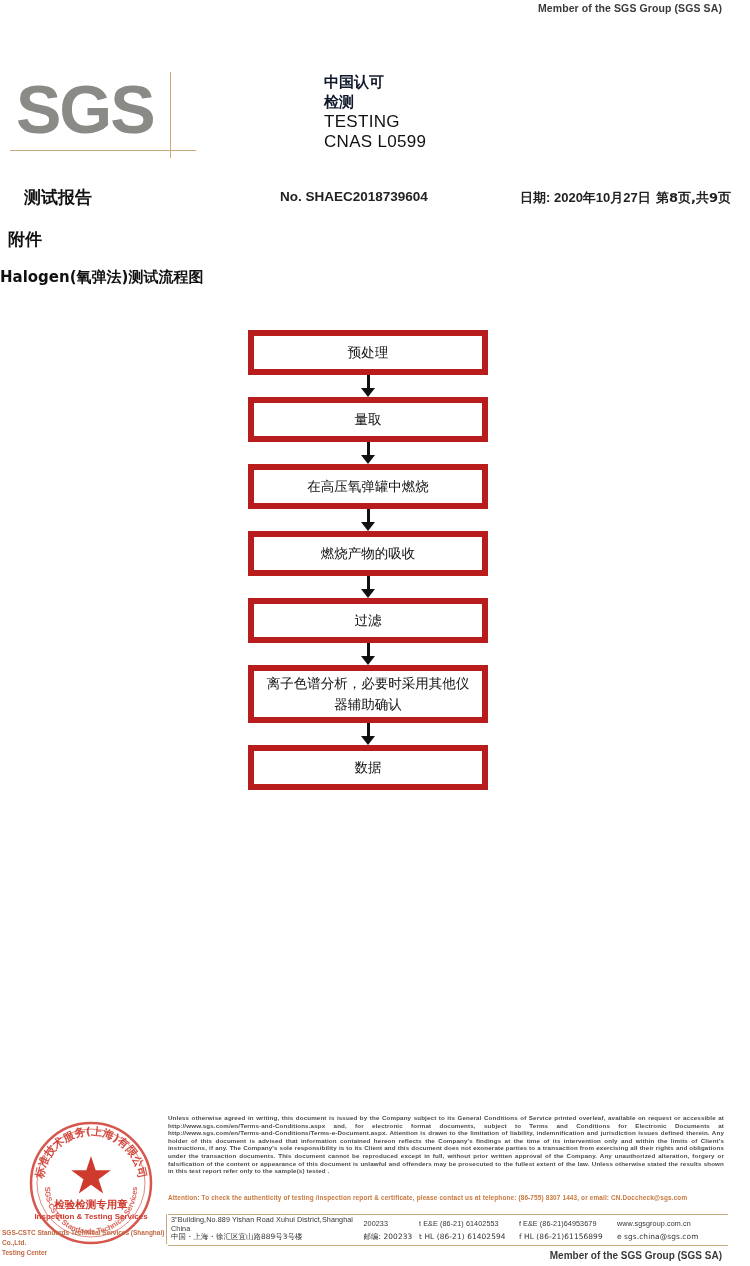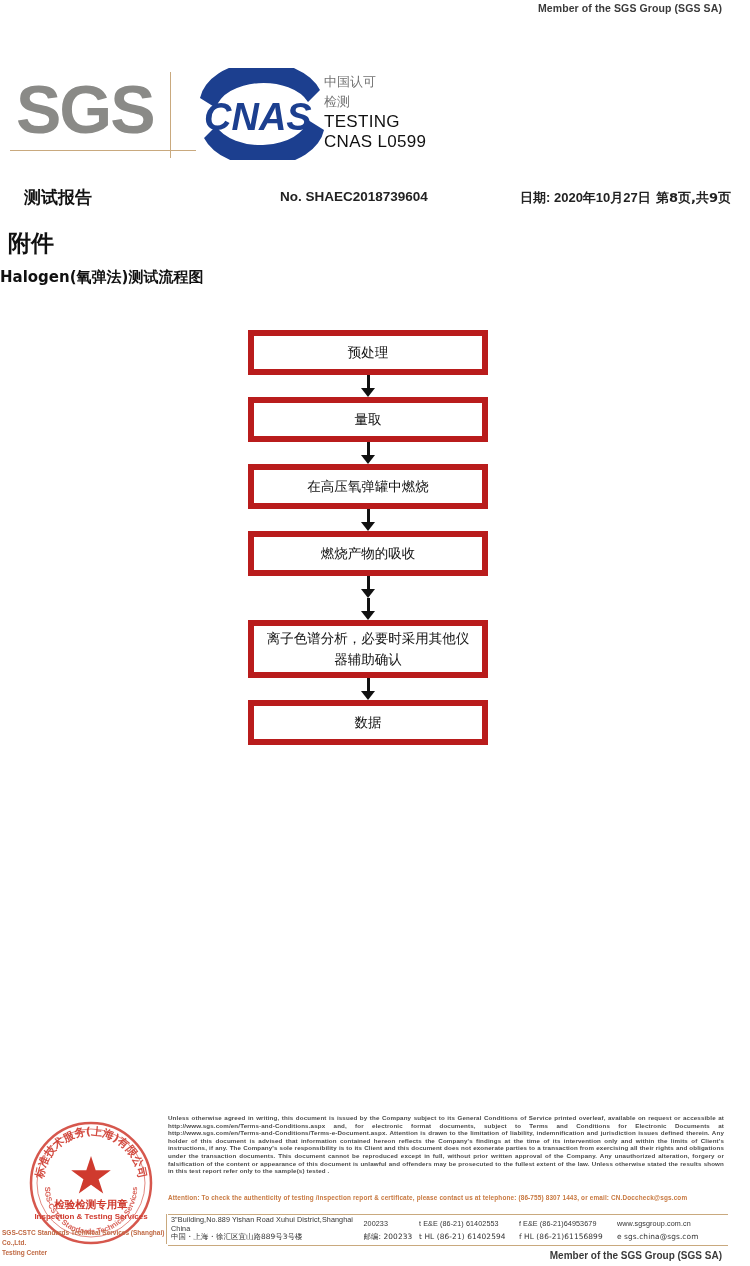--- a/index.html
+++ b/index.html
@@ -84,23 +84,23 @@
     width: 132px;
     height: 92px;
   }
   .cnas-text {
     position: absolute;
     left: 128px;
     top: 6px;
     line-height: 20px;
   }
   .cnas-text .cn {
-    font-size: 13px;
-    font-weight: normal;
-    color: #737373;
+    font-size: 15px;
+    font-weight: bold;
+    color: #0f172a;
     font-family: "DejaVu Sans", sans-serif;
   }
   .cnas-text .en {
     font-size: 17px;
     font-weight: normal;
     color: #111;
     letter-spacing: 0.3px;
   }
 
   
@@ -144,21 +144,21 @@
     top: 3px;
     font-size: 13px;
     font-weight: bold;
     font-family: "DejaVu Sans", sans-serif;
     color: #222;
   }
   .attachment-label {
     position: absolute;
     top: 228px;
     left: 8px;
-    font-size: 23px;
+    font-size: 17px;
     font-weight: bold;
     font-family: "DejaVu Sans", sans-serif;
     color: #111;
   }
 
   
   .flow-title {
     position: absolute;
     top: 268px;
     left: 0;
@@ -310,27 +310,20 @@
 
 <div class="logo-row">
 
   <div class="sgs-logo">
     <div class="sgs-hline"></div>
     <div class="sgs-vline"></div>
     <div class="sgs-word">SGS</div>
   </div>
 
   <div class="cnas-logo">
-    <div class="cnas-mark">
-      <svg width="132" height="92" viewBox="0 0 132 92">
-        <path d="M4 30 A62 42 0 0 1 124 22 L112 34 A48 30 0 0 0 20 40 Z" fill="#1c3f8f"></path>
-        <path d="M128 62 A62 42 0 0 1 8 70 L20 58 A48 30 0 0 0 112 52 Z" fill="#1c3f8f"></path>
-        <text x="8" y="62" font-family="Liberation Sans, sans-serif" font-size="38" font-weight="bold" font-style="italic" fill="#1c3f8f">CNAS</text>
-      </svg>
-    </div>
     <div class="cnas-text">
       <div class="cn">中国认可</div>
       <div class="cn">检测</div>
       <div class="en">TESTING</div>
       <div class="en">CNAS L0599</div>
     </div>
   </div>
 </div>
 
 <div class="report-head">
@@ -356,20 +349,21 @@
     <div class="flow-box h1">在高压氧弹罐中燃烧</div>
     <div class="flow-arrow">
       <div class="shaft"></div>
       <div class="head"></div>
     </div>
     <div class="flow-box h1">燃烧产物的吸收</div>
     <div class="flow-arrow">
       <div class="shaft"></div>
       <div class="head"></div>
     </div>
+    <div class="flow-box h1">过滤</div>
     <div class="flow-arrow">
       <div class="shaft"></div>
       <div class="head"></div>
     </div>
     <div class="flow-box h2">离子色谱分析，必要时采用其他仪器辅助确认</div>
     <div class="flow-arrow">
       <div class="shaft"></div>
       <div class="head"></div>
     </div>
     <div class="flow-box h1">数据</div>

